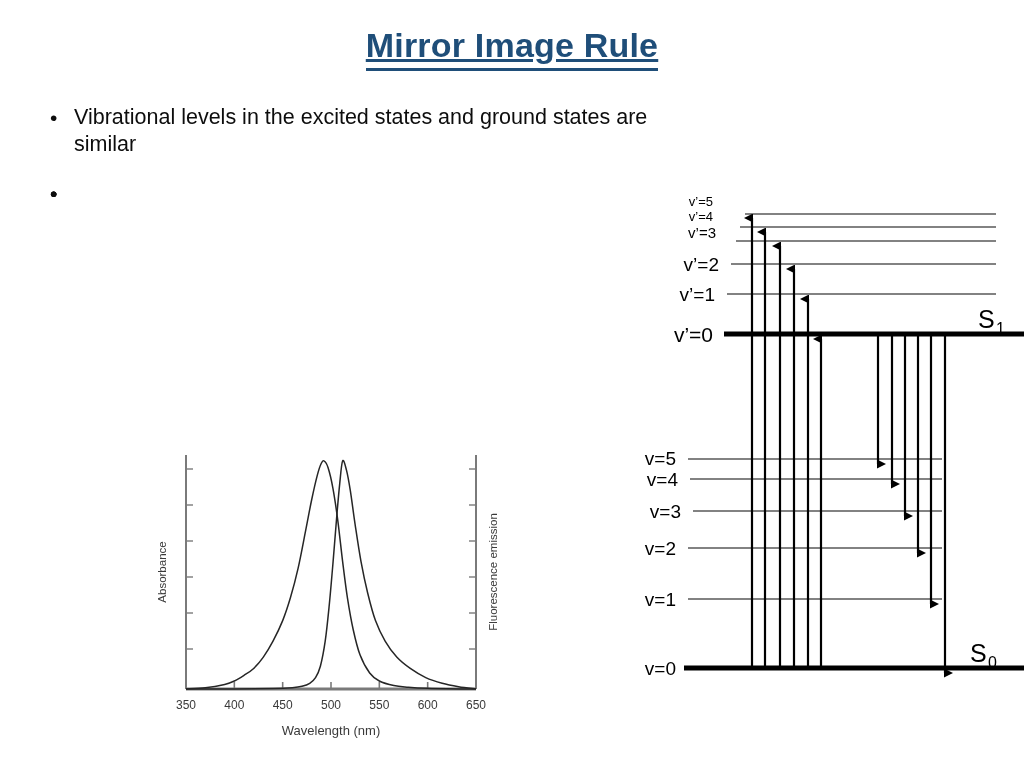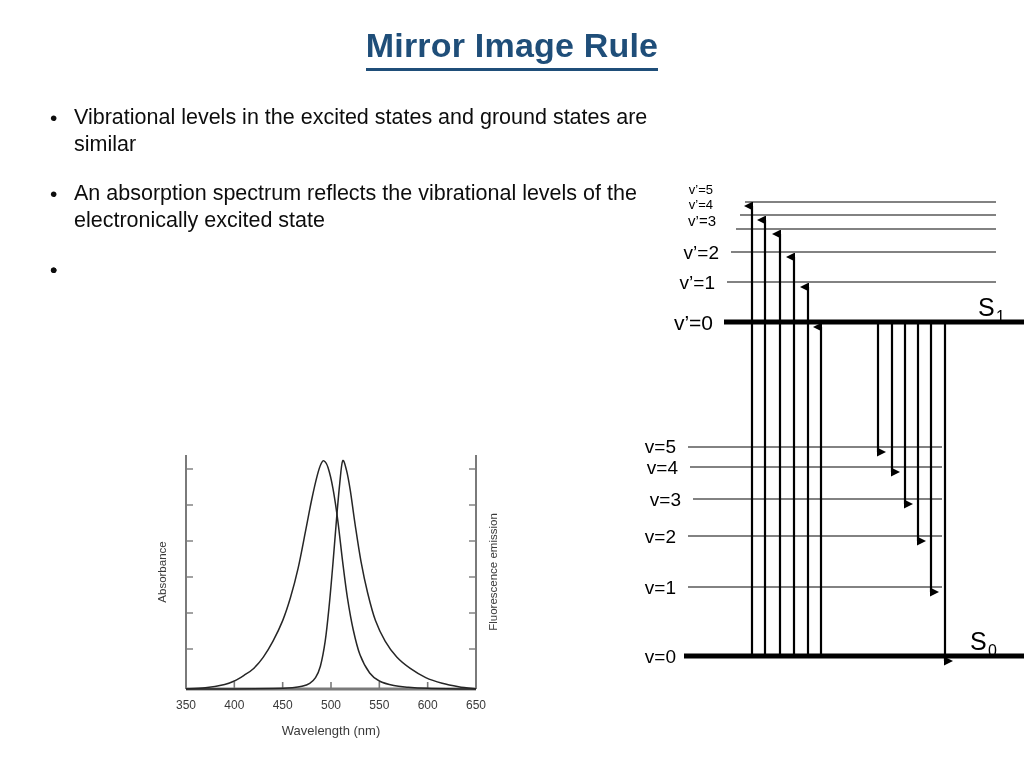--- a/index.html
+++ b/index.html
@@ -23,20 +23,21 @@
     text-align: center;
     font-size: 34px;
     font-weight: bold;
     color: #1f4e79;
     letter-spacing: .2px;
   }
   #title span.tx {
     border-bottom: 3px solid #1f4e79;
     padding-bottom: 3px;
     display: inline-block;
+    text-decoration: underline;
   }
 
   
   #bullets {
     position: absolute;
     top: 104px; left: 44px;
     width: 620px;
   }
   .bullet {
     position: relative;
@@ -75,21 +76,21 @@
   }
   .xlab {
     font-family: "Liberation Sans", sans-serif;
     font-size: 13px;
     fill: #3a3a3a;
   }
 
   
   #jablonski {
     position: absolute;
-    left: 600px; top: 164px;
+    left: 600px; top: 176px;
     width: 424px; height: 520px;
   }
   #jablonski svg { display: block; overflow: visible; }
   .lvl-lbl {
     font-family: "Liberation Sans", sans-serif;
     fill: #000000;
   }
   .state-lbl {
     font-family: "Liberation Sans", sans-serif;
     font-size: 25px;
@@ -110,21 +111,20 @@
     <span class="tx">Mirror Image Rule</span>
   </div>
 
   <div id="bullets">
     <div class="bullet b1">
       <span class="dot">•</span>
       <span>Vibrational levels in the excited states and ground states are similar</span>
     </div>
     <div class="bullet b2">
       <span class="dot">•</span>
-      <span>An absorption spectrum reflects the vibrational levels of the electronically excited state</span>
     </div>
     <div class="bullet b3">
       <span class="dot">•</span>
     </div>
     <div class="bullet b4">
       <span class="dot">•</span>
     </div>
   </div>
 
   <div id="spectra">

